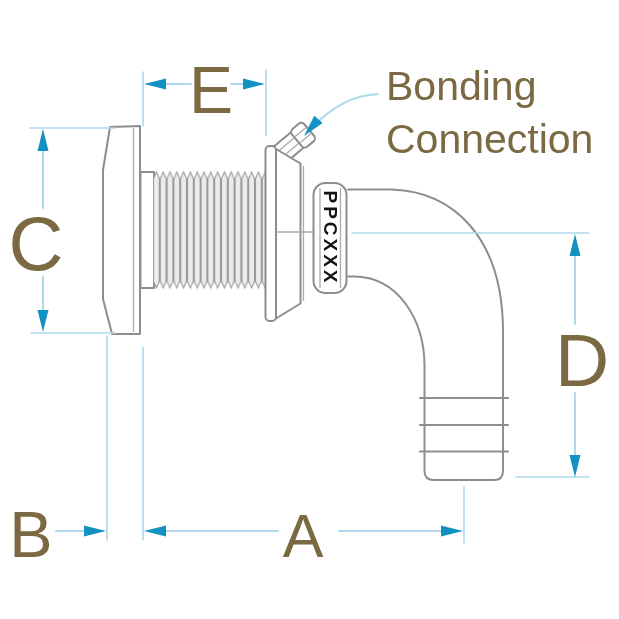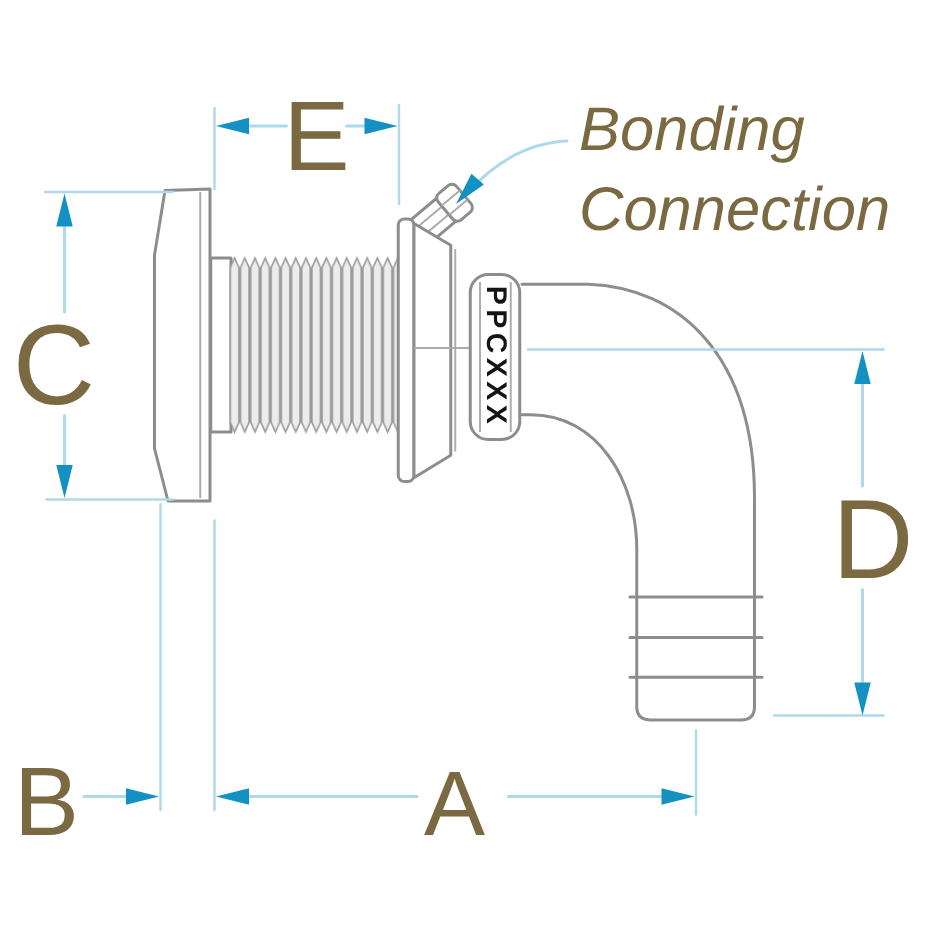--- a/index.html
+++ b/index.html
@@ -21,21 +21,21 @@
     position:absolute;color:var(--label,#7b6a41);
     transform:translate(-50%,-50%);line-height:1;white-space:nowrap;
   }
   .sz-e{font-size:66px;}
   .sz-c{font-size:76px;}
   .sz-d{font-size:75px;}
   .sz-b{font-size:65px;}
   .sz-a{font-size:61px;}
   .bonding{
     position:absolute;left:386px;top:60px;color:var(--label,#7b6a41);
-    font-size:41px;line-height:1.3;white-space:pre-line;font-style:italic;
+    font-size:41px;line-height:1.3;white-space:pre-line;
   }
   .marking{
     position:absolute;left:330px;top:238px;
     transform:translate(-50%,-50%) rotate(90deg);
     color:var(--marking-text,#141414);font-size:19px;font-weight:bold;
     letter-spacing:3px;line-height:1;
   }
 </style>
 </head>
 <body>

